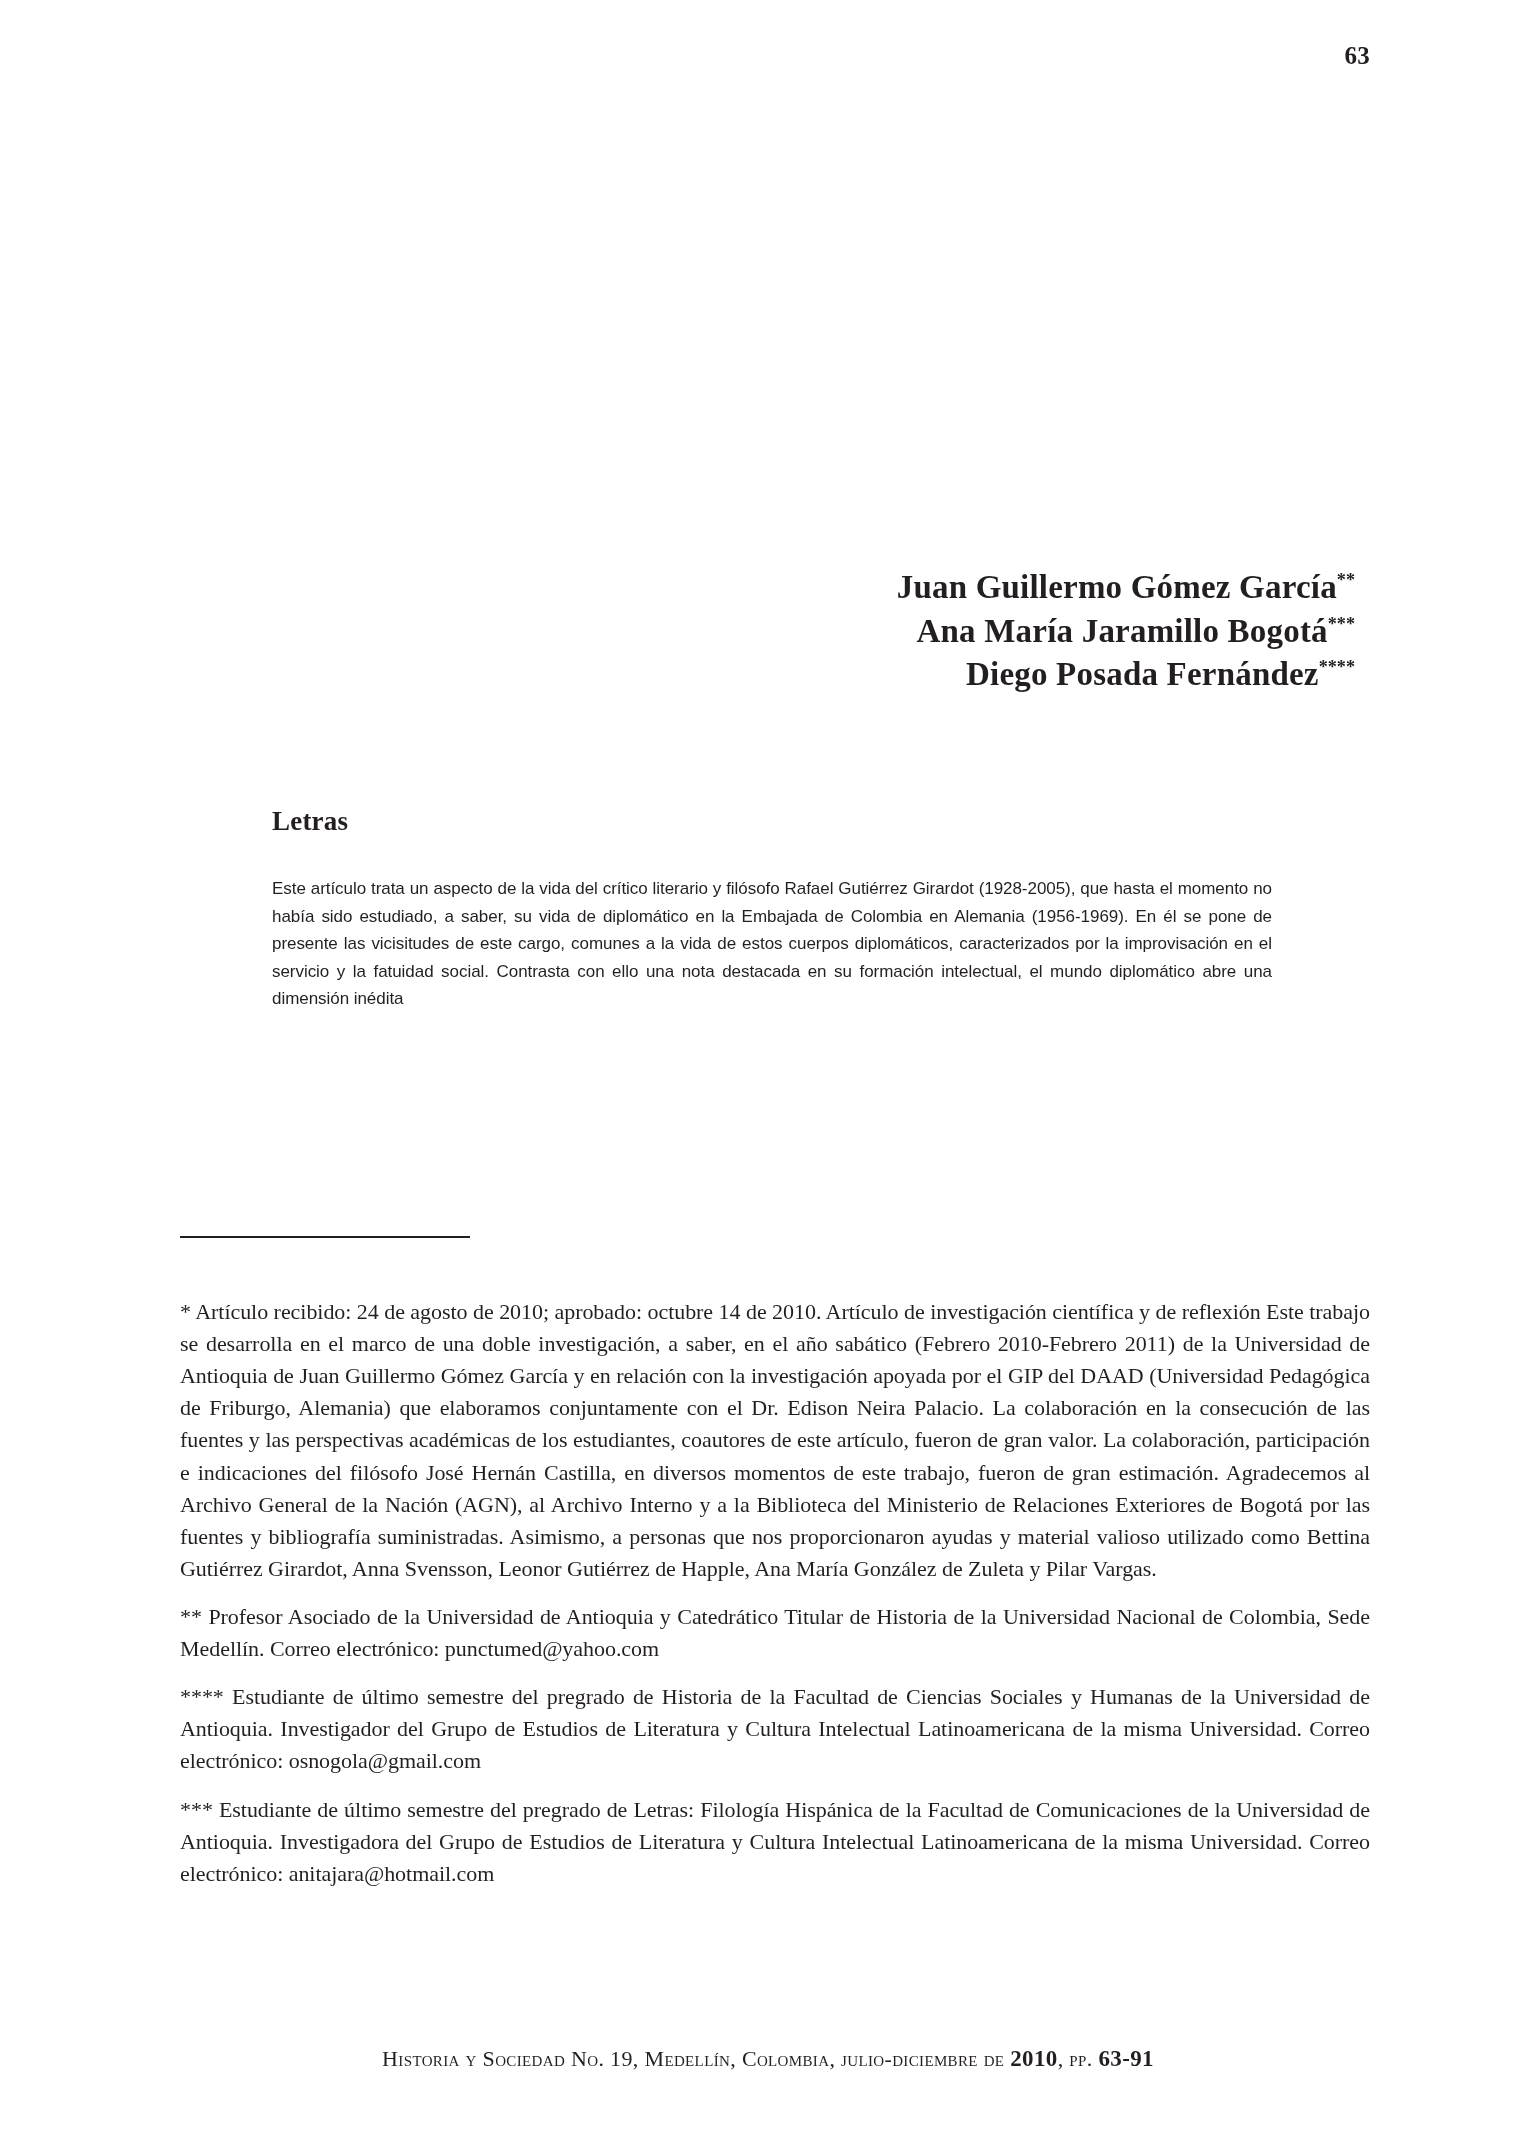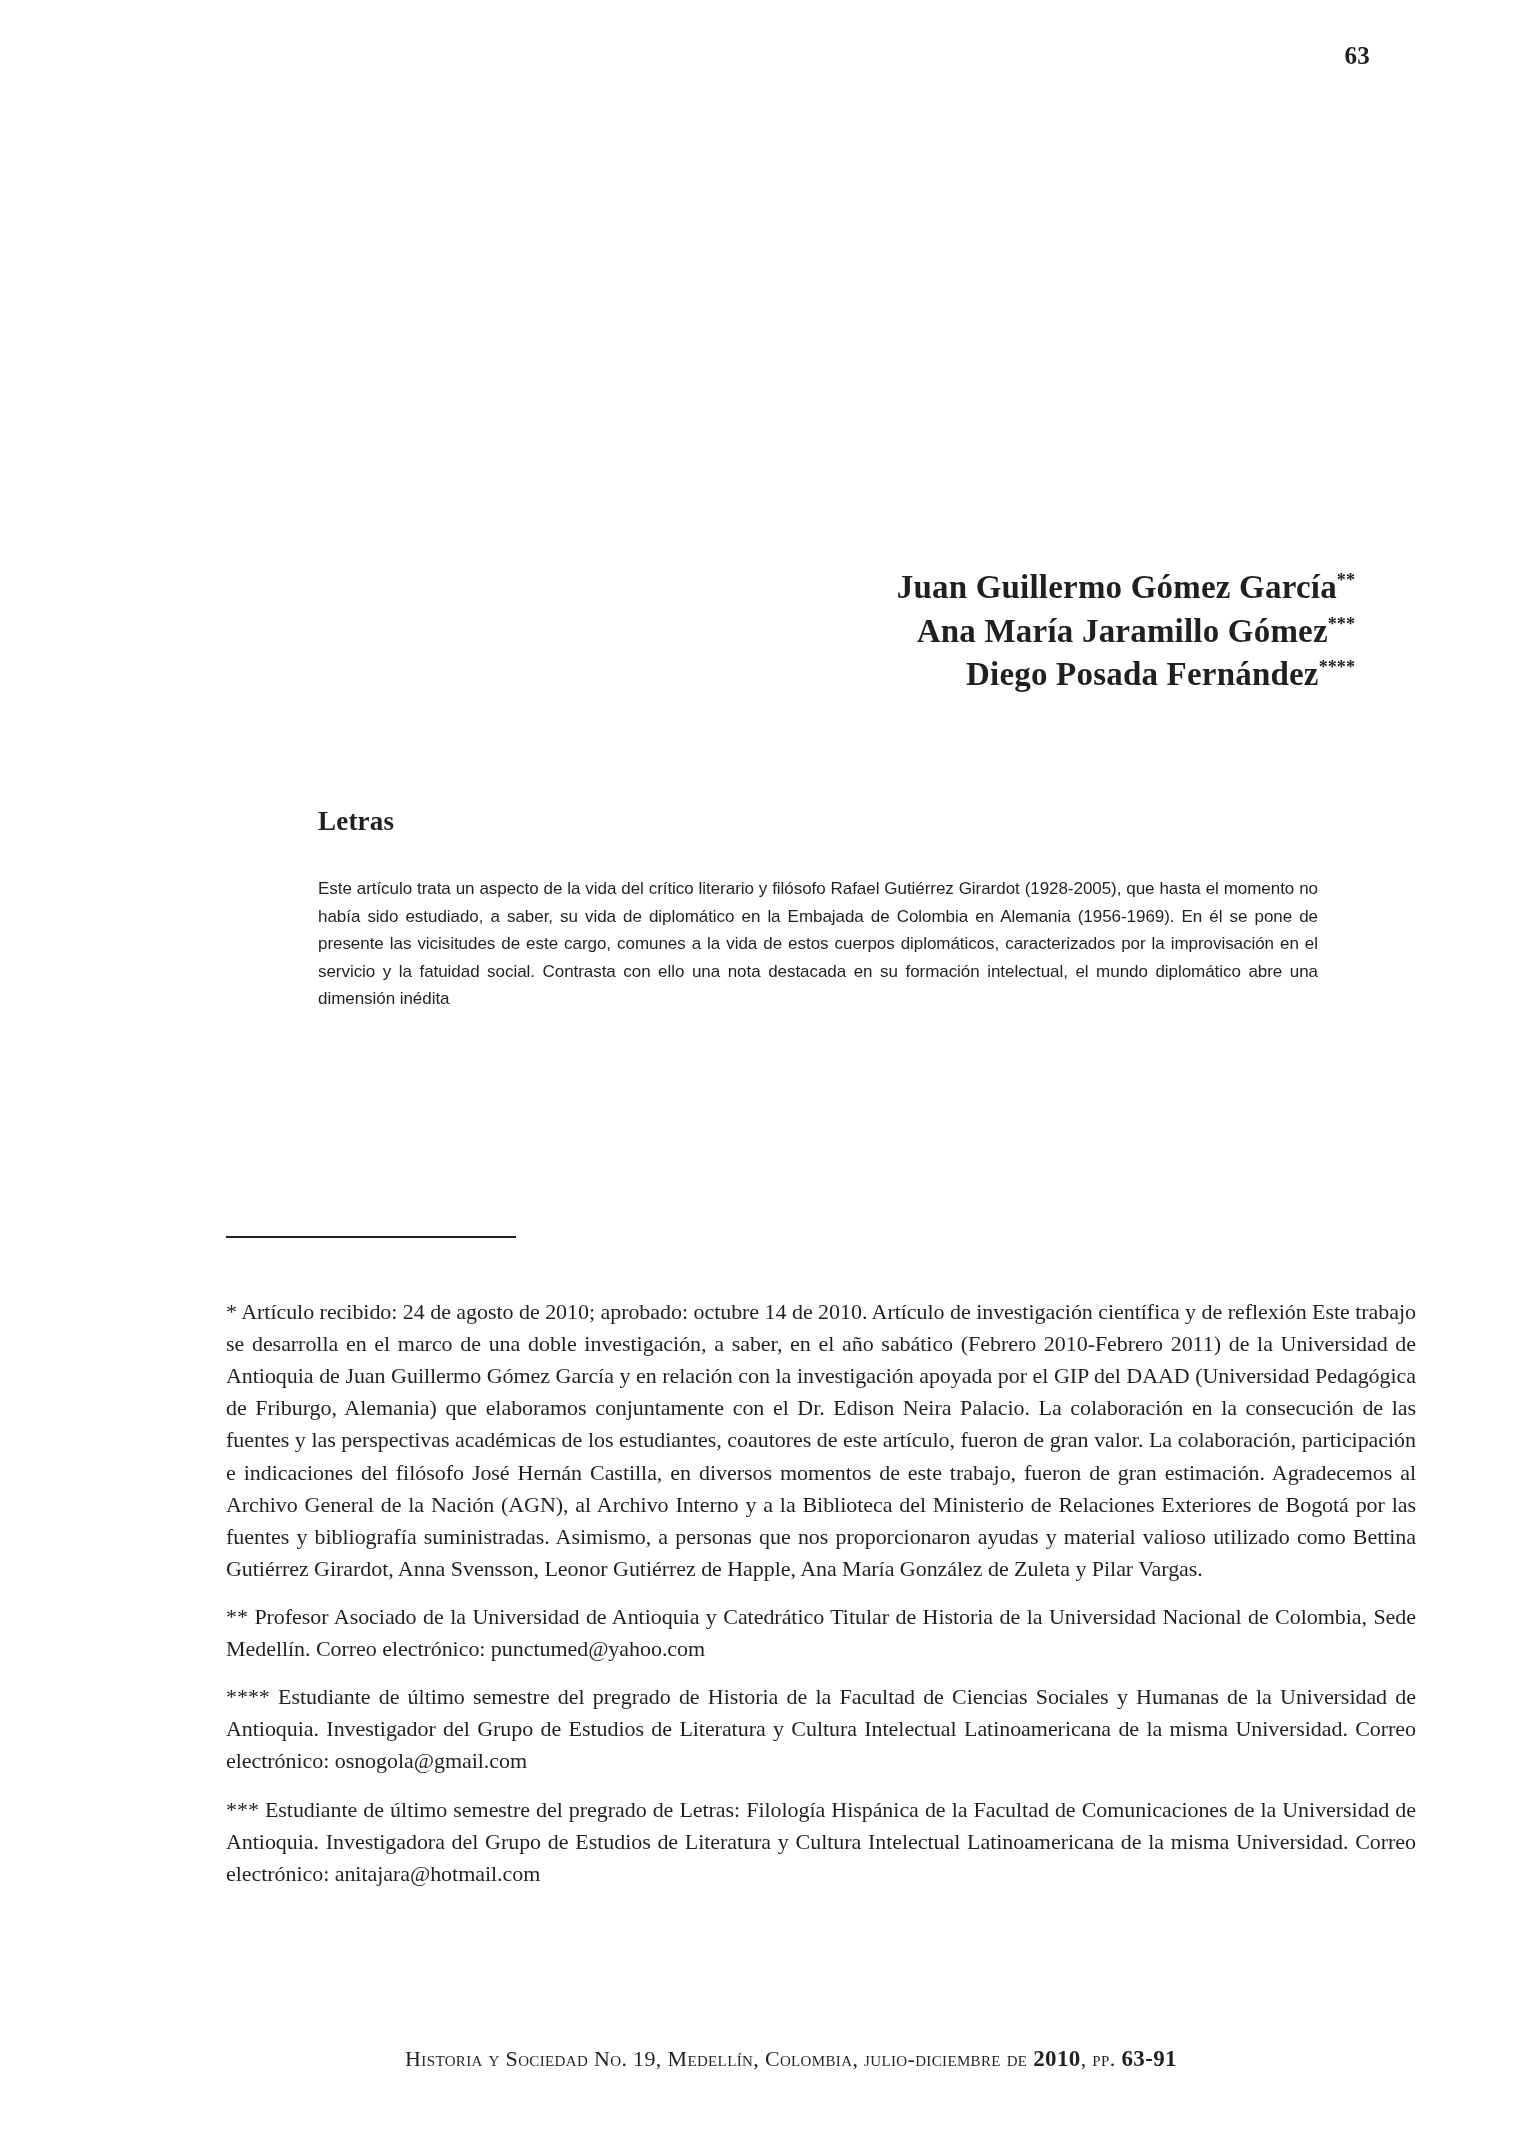--- a/index.html
+++ b/index.html
@@ -13,21 +13,20 @@
     position: relative;
     font-family: "Liberation Serif", "DejaVu Serif", serif;
     color: #231f20;
     -webkit-font-smoothing: antialiased;
   }
 
   .page {
     position: absolute;
     inset: 0;
     background: #ffffff;
-    margin-left: 46px;
   }
 
   
   .folio-row {
     position: absolute;
     top: 42px;
     left: 0;
     right: 166px;
     text-align: right;
   }
@@ -165,21 +164,21 @@
 
 <div class="page">
 
   <div class="folio-row">
     <span class="folio">63</span>
   </div>
 
 
   <div class="authors">
     <div class="author-line"><span>Juan Guillermo Gómez García</span><span class="fn">**</span></div>
-    <div class="author-line"><span>Ana María Jaramillo Gómez</span><span class="fn">***</span></div>
+    <div class="author-line"><span>Ana María Jaramillo Bogotá</span><span class="fn">***</span></div>
     <div class="author-line"><span>Diego Posada Fernández</span><span class="fn">****</span></div>
   </div>
 
   <div class="abstract">
     <h2 class="abstract-heading">Letras</h2>
     <p class="abstract-body">Este artículo trata un aspecto de la vida del crítico literario y filósofo Rafael Gutiérrez Girardot (1928-2005), que hasta el momento no había sido estudiado, a saber, su vida de diplomático en la Embajada de Colombia en Alemania (1956-1969). En él se pone de presente las vicisitudes de este cargo, comunes a la vida de estos cuerpos diplomáticos, caracterizados por la improvisación en el servicio y la fatuidad social. Contrasta con ello una nota destacada en su formación intelectual, el mundo diplomático abre una dimensión inédita</p>
   </div>
 
   <div class="fn-rule"></div>
 

